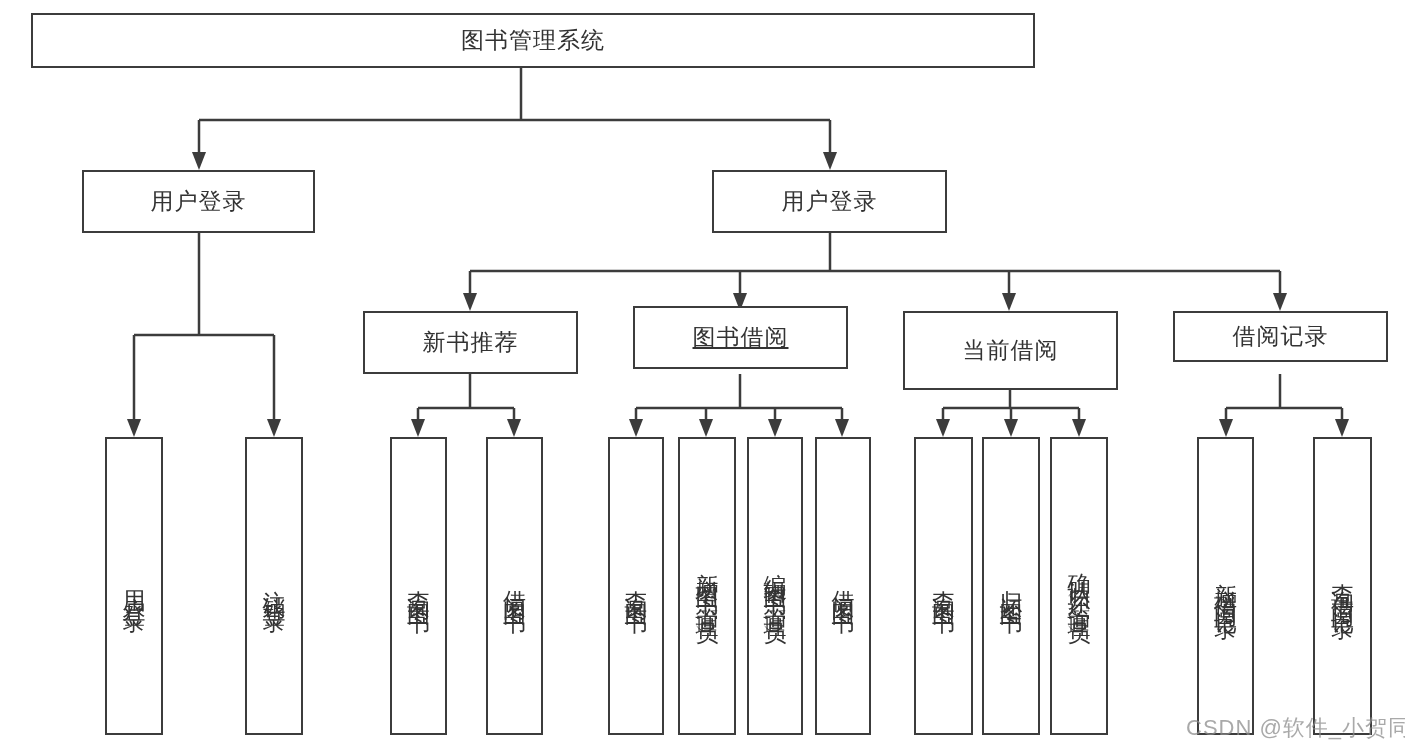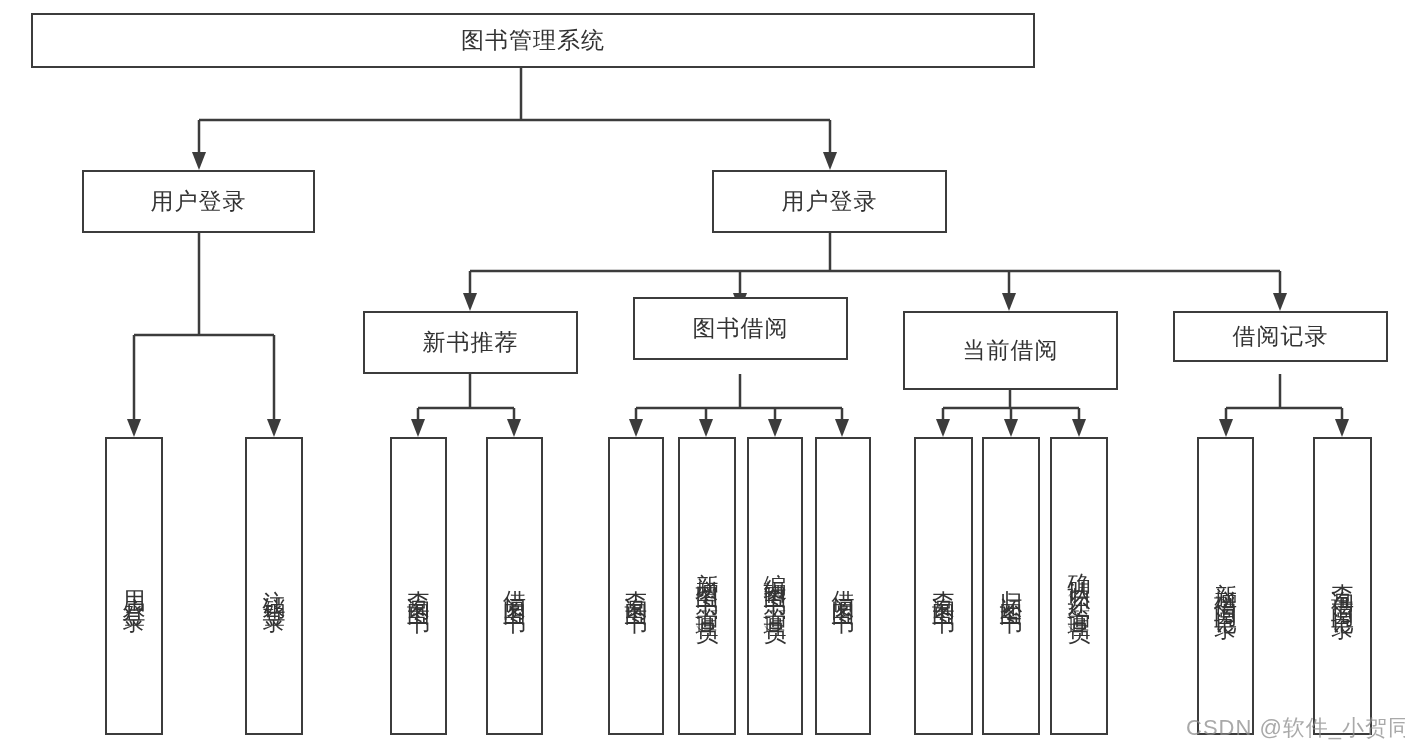--- a/index.html
+++ b/index.html
@@ -102,21 +102,21 @@
     <polygon points="1219,419 1233,419 1226,437"></polygon>
     <polygon points="1335,419 1349,419 1342,437"></polygon>
   </svg>
 
   <div class="node hbox" style="left:21px; top:13px; width:1004px; height:55px;margin-left:10px;">图书管理系统</div>
 
   <div class="node hbox" style="left:82px; top:170px; width:233px; height:63px;">用户登录</div>
   <div class="node hbox" style="left:712px; top:170px; width:235px; height:63px;">用户登录</div>
 
   <div class="node hbox" style="left:363px; top:311px; width:215px; height:63px;text-align:right;">新书推荐</div>
-  <div class="node hbox" style="left:633px; top:297px; width:215px; height:63px;">图书借阅</div>
+  <div class="node hbox" style="left:633px; top:306px; width:215px; height:63px;text-decoration:underline;">图书借阅</div>
   <div class="node hbox" style="left:903px; top:311px; width:215px; height:79px;">当前借阅</div>
   <div class="node hbox" style="left:1173px; top:311px; width:215px; height:51px;">借阅记录</div>
 
   <div class="node vbox" style="left:105px; top:437px; width:58px; height:298px;">用户登录</div>
   <div class="node vbox" style="left:245px; top:437px; width:58px; height:298px;">注销登录</div>
 
   <div class="node vbox" style="left:390px; top:437px; width:57px; height:298px;">查询图书</div>
   <div class="node vbox" style="left:486px; top:437px; width:57px; height:298px;">借阅图书</div>
 
   <div class="node vbox" style="left:608px; top:437px; width:56px; height:298px;">查询图书</div>

